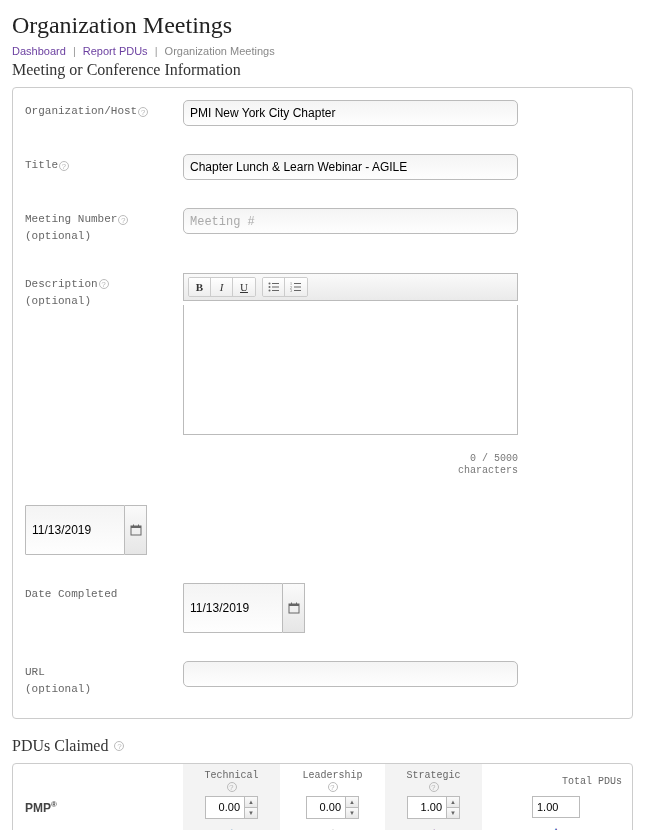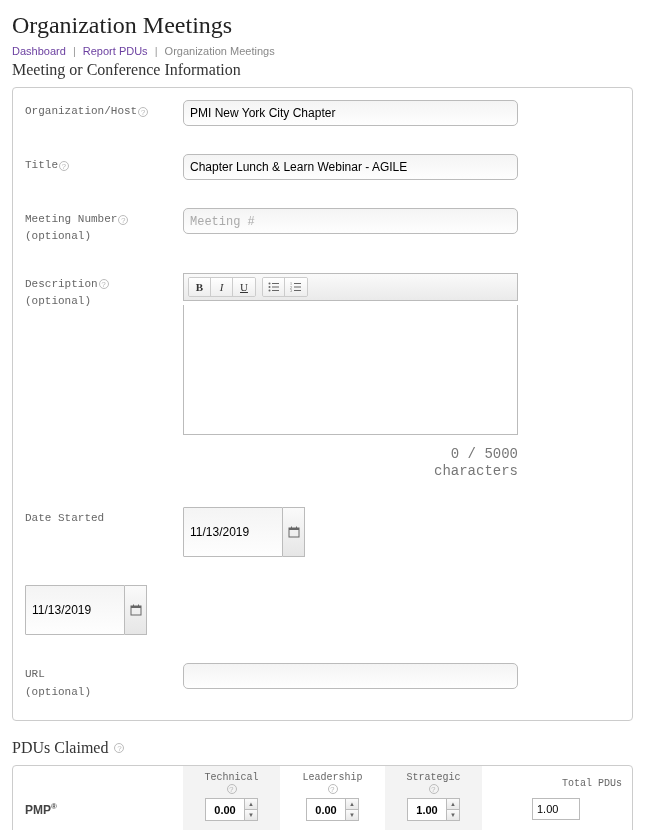--- a/index.html
+++ b/index.html
@@ -100,23 +100,23 @@
   .rte-area {
     width: 100%; height: 130px;
     border: 1px solid #bbb;
     border-top: none;
     margin-top: 4px;
     background: #fff;
   }
   .rte-counter {
     text-align: right;
     font-family: "Courier New", monospace;
-    font-size: 14px;
+    font-size: 10px;
     color: #777;
-    margin-top: 11px;
+    margin-top: 18px;
     line-height: 1.2;
   }
   .date-wrap { display: flex; }
   input.date {
     width: 100px;
     padding: 17px 6px;
     font-size: 12px;
     border: 1px solid #bbb;
     background: linear-gradient(#f4f4f4,#fefefe);
     border-radius: 1px 0 0 1px;
@@ -163,22 +163,21 @@
   .spinner {
     display: inline-flex;
     border: 1px solid #bbb;
     background: #fff;
   }
   .spinner input {
     width: 38px;
     border: none;
     padding: 4px 4px;
     font-size: 11px;
-    text-align: center;
-    font-weight: bold;
+    text-align: right;
   }
   .spinner-btns {
     display: flex; flex-direction: column;
     border-left: 1px solid #bbb;
   }
   .spinner-btns span {
     font-size: 6px; line-height: 1;
     padding: 2px 3px;
     background: linear-gradient(#fafafa,#e8e8e8);
     cursor: pointer;
@@ -293,41 +292,41 @@
         <div class="rte-area" contenteditable="true" style=""></div>
         <div class="rte-counter">
           <span>0</span><span> / </span><span>5000</span><br>
           <span>characters</span>
         </div>
       </div>
     </div>
   </div>
 
   <div class="form-row">
-    <div class="label-col">
-      <span class="label-line1">
-        <span>Date Started</span>
-      </span>
-    </div>
     <div class="input-col">
       <div class="date-wrap">
         <input class="date" type="text" value="11/13/2019" style="">
         <span class="date-btn">
           <svg viewBox="0 0 12 12">
               <rect x="1" y="2" width="10" height="9" fill="none" stroke="#666"></rect>
               <rect x="1" y="2" width="10" height="2" fill="#666"></rect>
               <rect x="3" y="0.5" width="1" height="2" fill="#666"></rect>
               <rect x="8" y="0.5" width="1" height="2" fill="#666"></rect>
             </svg>
         </span>
       </div>
     </div>
   </div>
 
   <div class="form-row">
+    <div class="label-col">
+      <span class="label-line1">
+        <span>Date Completed</span>
+      </span>
+    </div>
     <div class="input-col">
       <div class="date-wrap">
         <input class="date" type="text" value="11/13/2019" style="">
         <span class="date-btn">
           <svg viewBox="0 0 12 12">
               <rect x="1" y="2" width="10" height="9" fill="none" stroke="#666"></rect>
               <rect x="1" y="2" width="10" height="2" fill="#666"></rect>
               <rect x="3" y="0.5" width="1" height="2" fill="#666"></rect>
               <rect x="8" y="0.5" width="1" height="2" fill="#666"></rect>
             </svg>

